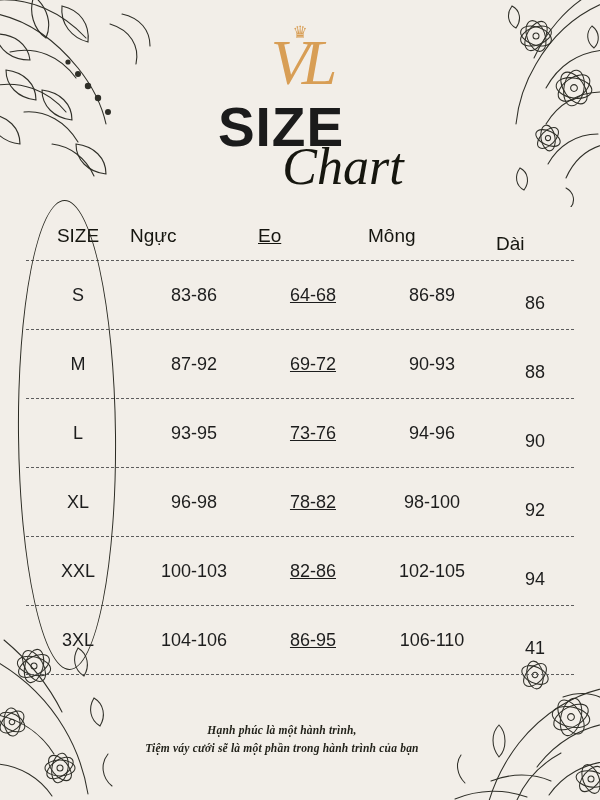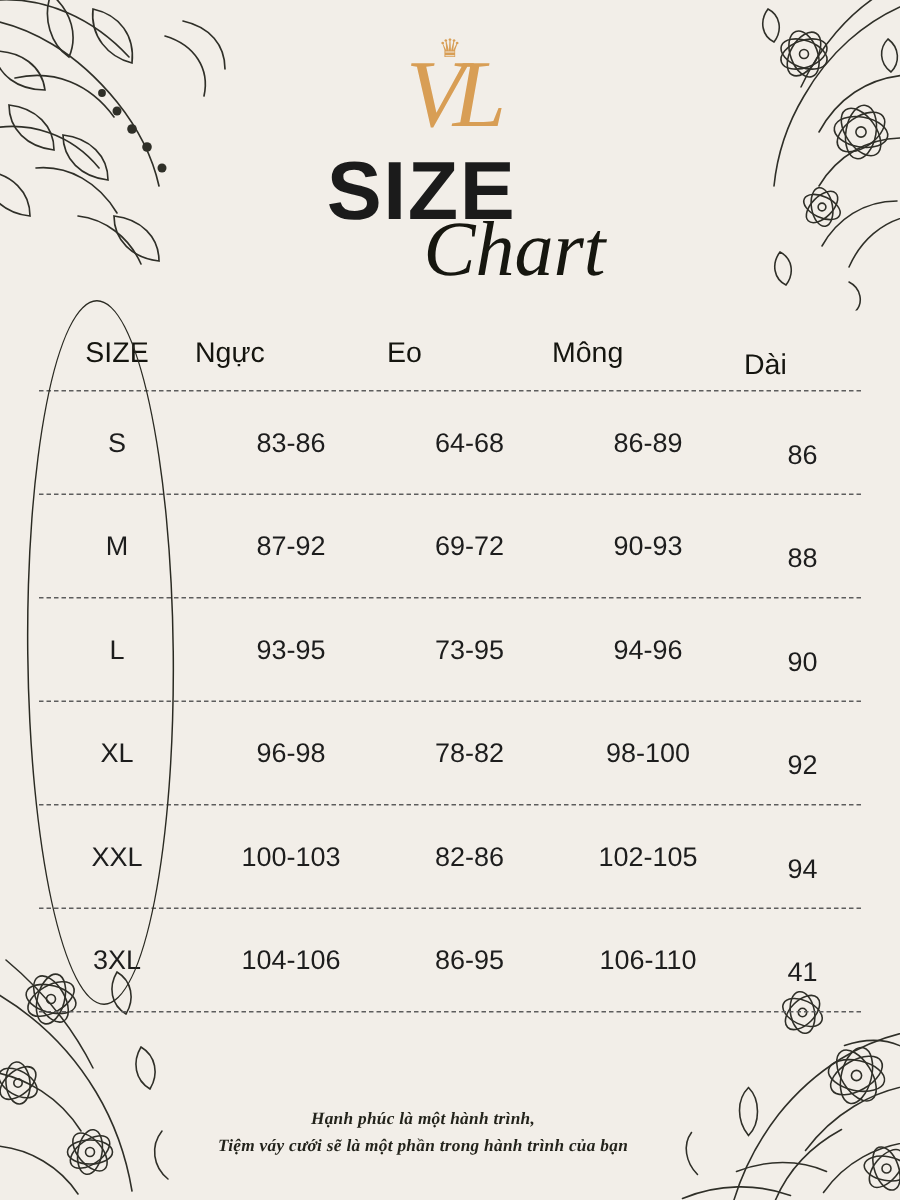--- a/index.html
+++ b/index.html
@@ -101,21 +101,21 @@
   .row.last {
     border-bottom: 1px dashed #5d5d5d;
   }
   .cell {
     text-align: center;
     font-size: 18px;
     color: #1d1d1d;
   }
   .c0 { width: 104px; }
   .c1 { width: 128px; }
-  .c2 { width: 110px; }
+  .c2 { width: 110px; text-decoration: underline; }
   .c3 { width: 128px; }
   .c4 { width: 78px; margin-top: 16px; }
   .row.head .cell {
     font-size: 19px;
     color: #15150f;
   }
   .row.head .c0 { text-align: center; }
   .row.head .c1,
   .row.head .c2,
   .row.head .c3,
@@ -130,21 +130,21 @@
     height: 468px;
     border: 1.3px solid #2a2a22;
     border-radius: 50% / 50%;
     transform: rotate(-0.6deg);
     pointer-events: none;
   }
 
   
   .footer {
     position: absolute;
-    bottom: 26px;
+    bottom: 42px;
     left: 0;
     width: 564px;
     text-align: center;
     font-family: "Liberation Serif", serif;
     font-style: italic;
     font-weight: bold;
     font-size: 11.5px;
     color: #23231b;
     line-height: 1.55;
   }
@@ -327,21 +327,21 @@
       <div class="cell c0">M</div>
       <div class="cell c1">87-92</div>
       <div class="cell c2">69-72</div>
       <div class="cell c3">90-93</div>
       <div class="cell c4">88</div>
     </div>
 
     <div class="row">
       <div class="cell c0">L</div>
       <div class="cell c1">93-95</div>
-      <div class="cell c2">73-95</div>
+      <div class="cell c2">73-76</div>
       <div class="cell c3">94-96</div>
       <div class="cell c4">90</div>
     </div>
 
     <div class="row">
       <div class="cell c0">XL</div>
       <div class="cell c1">96-98</div>
       <div class="cell c2">78-82</div>
       <div class="cell c3">98-100</div>
       <div class="cell c4">92</div>

